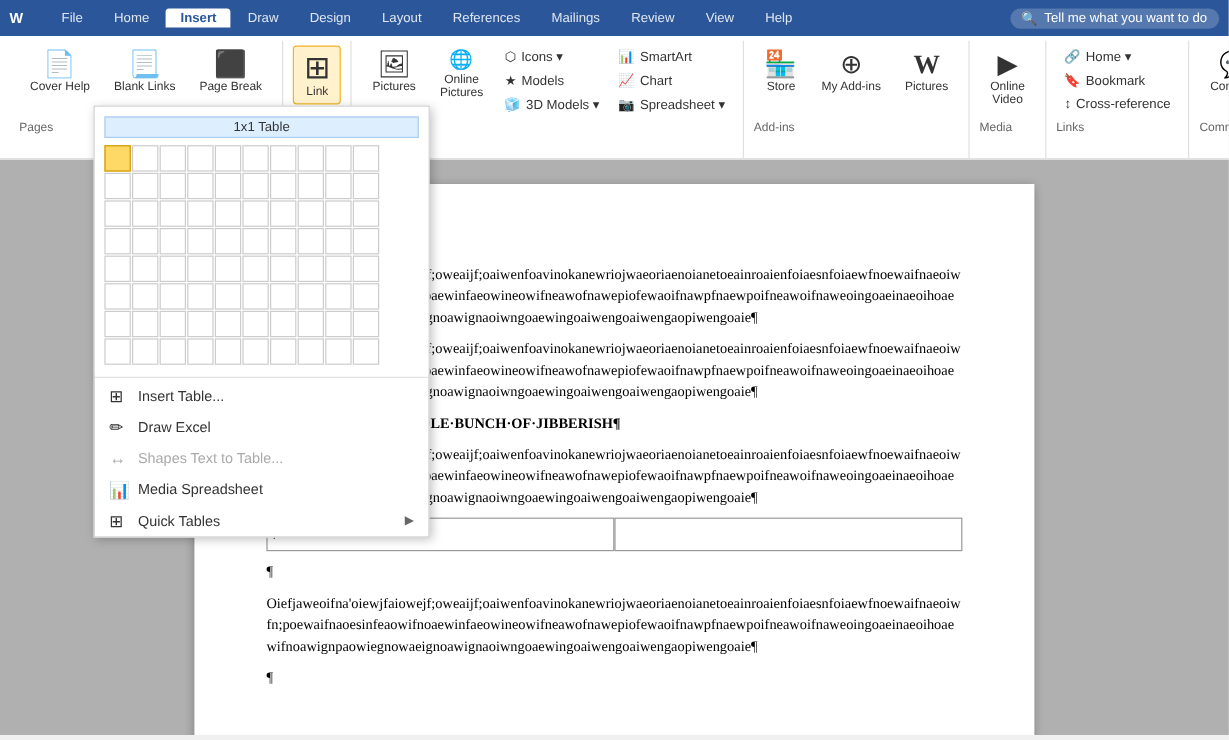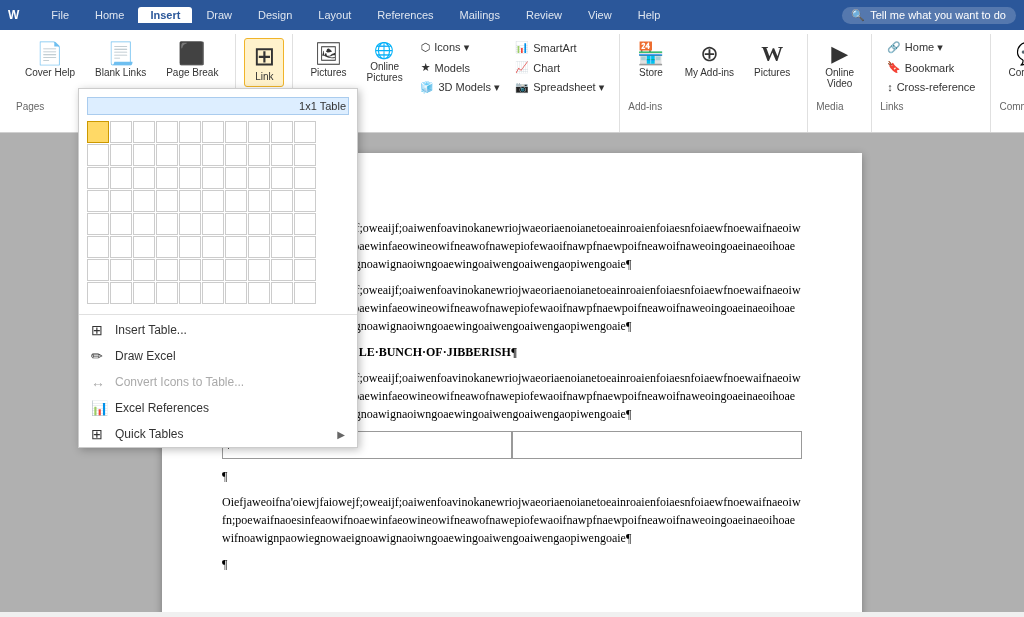--- a/index.html
+++ b/index.html
@@ -157,21 +157,21 @@
       box-shadow: 2px 2px 8px rgba(0,0,0,0.25);
       z-index: 200;
       width: 280px;
     }
     .table-grid-area {
       padding: 8px;
       background: white;
     }
     .grid-label {
       font-size: 11px;
-      text-align: right;
+      text-align: center;
       color: #333;
       margin-bottom: 6px;
       padding: 2px;
       background: #ddeeff;
       border: 1px solid #aaccee;
     }
     .table-grid {
       display: grid;
       grid-template-columns: repeat(10, 22px);
       gap: 1px;
@@ -463,25 +463,25 @@
   <div class="dropdown-item">
     <span class="item-icon">⊞</span>
     <span>Insert Table...</span>
   </div>
   <div class="dropdown-item">
     <span class="item-icon">✏</span>
     <span>Draw Excel</span>
   </div>
   <div class="dropdown-item disabled">
     <span class="item-icon">↔</span>
-    <span>Convert Icons to Table...</span>
+    <span>Shapes Text to Table...</span>
   </div>
   <div class="dropdown-item">
     <span class="item-icon" style="color:green;">📊</span>
-    <span>Excel References</span>
+    <span>Media Spreadsheet</span>
   </div>
   <div class="dropdown-item has-arrow">
     <span class="item-icon">⊞</span>
     <span>Quick Tables</span>
   </div>
 </div>
 
 <svg class="annotation-arrow" viewBox="0 0 300 340">
   <path d="M 100 20 C 80 80, 60 150, 120 290" stroke="#2255cc" stroke-width="2.5" fill="none" stroke-linecap="round"></path>
   <polygon points="115,285 120,300 130,288" fill="#2255cc"></polygon>

